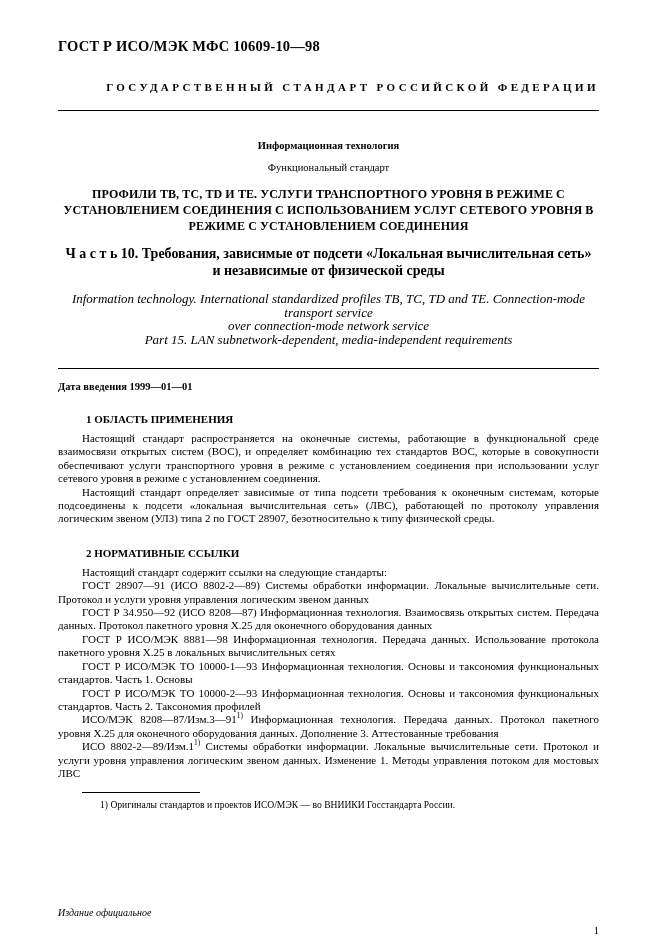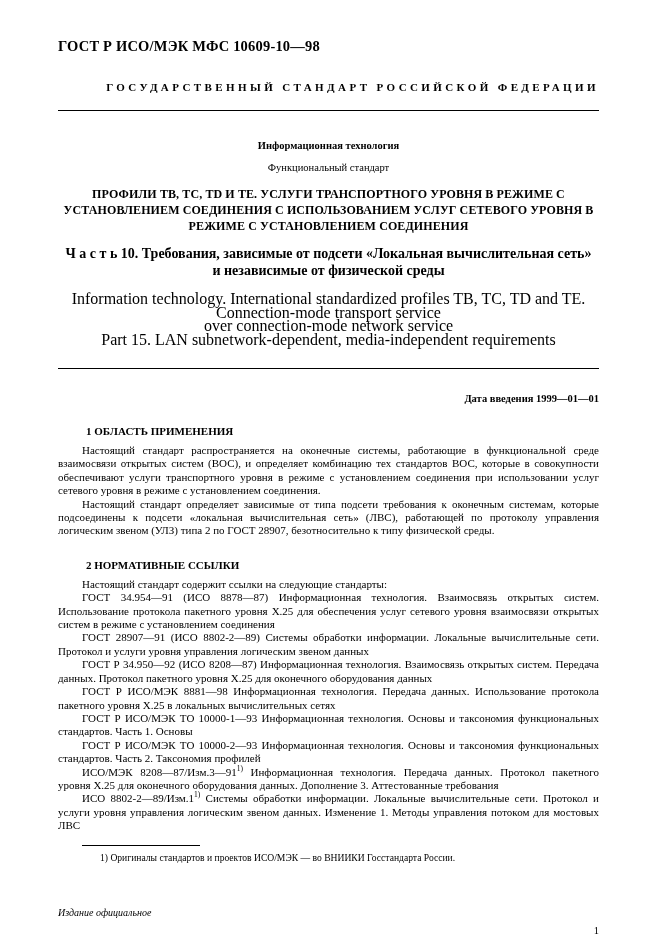--- a/index.html
+++ b/index.html
@@ -60,34 +60,35 @@
     line-height: 16px;
     letter-spacing: 0.1px;
   }
   .tb-part {
     font-size: 14px;
     font-weight: bold;
     margin-top: 12px;
     line-height: 15px;
   }
   .tb-en {
-    font-size: 16px;
+    font-size: 13px;
     margin-top: 14px;
     line-height: 13.5px;
+    font-style: italic;
   }
   .rule-mid {
     border: none;
     border-top: 1.1px solid #000;
     margin: 22px 0 0 0;
   }
   .intro-date {
-    text-align: right;
+    text-align: left;
     font-size: 10.5px;
     font-weight: bold;
-    margin-top: 24px;
+    margin-top: 12px;
   }
   .section-head {
     font-size: 11px;
     font-weight: bold;
     margin-top: 21px;
     margin-bottom: 7px;
     padding-left: 28px;
   }
   p.body {
     font-size: 11px;
@@ -165,21 +166,20 @@
   <div class="intro-date">Дата введения 1999—01—01</div>
 
   <div class="section-head">1 ОБЛАСТЬ ПРИМЕНЕНИЯ</div>
   <p class="body">Настоящий стандарт распространяется на оконечные системы, работающие в функциональной среде взаимосвязи открытых систем (ВОС), и определяет комбинацию тех стандартов ВОС, которые в совокупности обеспечивают услуги транспортного уровня в режиме с установлением соединения при использовании услуг сетевого уровня в режиме с установлением соединения.</p>
   <p class="body cont">Настоящий стандарт определяет зависимые от типа подсети требования к оконечным системам, которые подсоединены к подсети «локальная вычислительная сеть» (ЛВС), работающей по протоколу управления логическим звеном (УЛЗ) типа 2 по ГОСТ 28907, безотносительно к типу физической среды.</p>
 
   <div class="section-head">2 НОРМАТИВНЫЕ ССЫЛКИ</div>
   <p class="body">Настоящий стандарт содержит ссылки на следующие стандарты:</p>
 
   <div class="refs">
-    <p>ГОСТ 34.954—91 (ИСО 8878—87) Информационная технология. Взаимосвязь открытых систем. Использование протокола пакетного уровня Х.25 для обеспечения услуг сетевого уровня взаимосвязи открытых систем в режиме с установлением соединения</p>
     <p>ГОСТ 28907—91 (ИСО 8802-2—89) Системы обработки информации. Локальные вычислительные сети. Протокол и услуги уровня управления логическим звеном данных</p>
     <p>ГОСТ Р 34.950—92 (ИСО 8208—87) Информационная технология. Взаимосвязь открытых систем. Передача данных. Протокол пакетного уровня Х.25 для оконечного оборудования данных</p>
     <p>ГОСТ Р ИСО/МЭК 8881—98  Информационная технология. Передача данных. Использование протокола пакетного уровня Х.25 в локальных вычислительных сетях</p>
     <p>ГОСТ Р ИСО/МЭК ТО 10000-1—93 Информационная технология. Основы и таксономия функциональных стандартов. Часть 1. Основы</p>
     <p>ГОСТ Р ИСО/МЭК ТО 10000-2—93 Информационная технология. Основы и таксономия функциональных стандартов. Часть 2. Таксономия профилей</p>
     <p>ИСО/МЭК 8208—87/Изм.3—91<sup>1)</sup> Информационная технология. Передача данных. Протокол пакетного уровня Х.25 для оконечного оборудования данных. Дополнение 3. Аттестованные требования</p>
     <p>ИСО 8802-2—89/Изм.1<sup>1)</sup> Системы обработки информации. Локальные вычислительные сети. Протокол и услуги уровня управления логическим звеном данных. Изменение  1. Методы управления потоком для мостовых ЛВС</p>
   </div>
 
   <hr class="footnote-rule">

